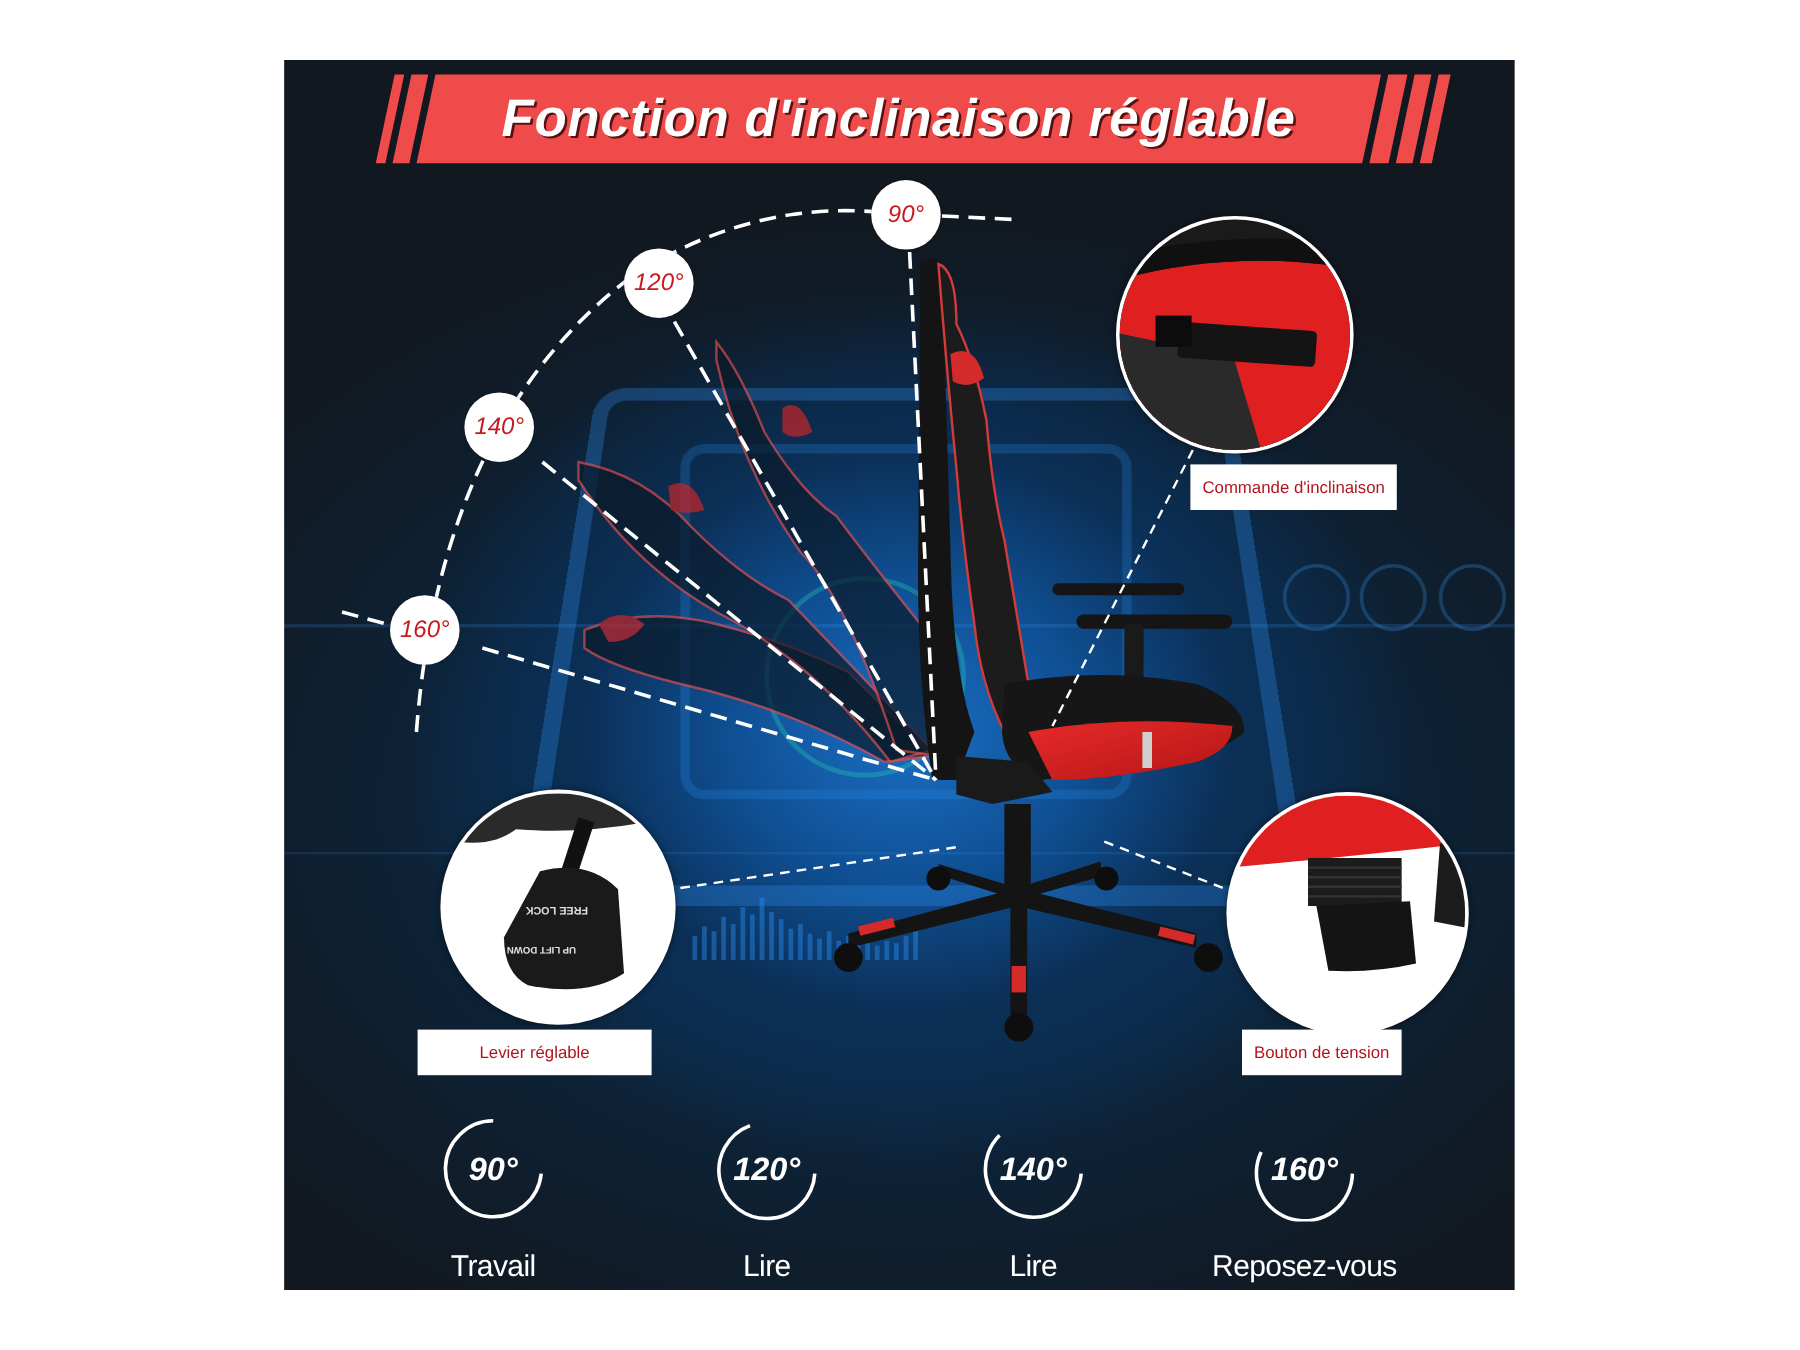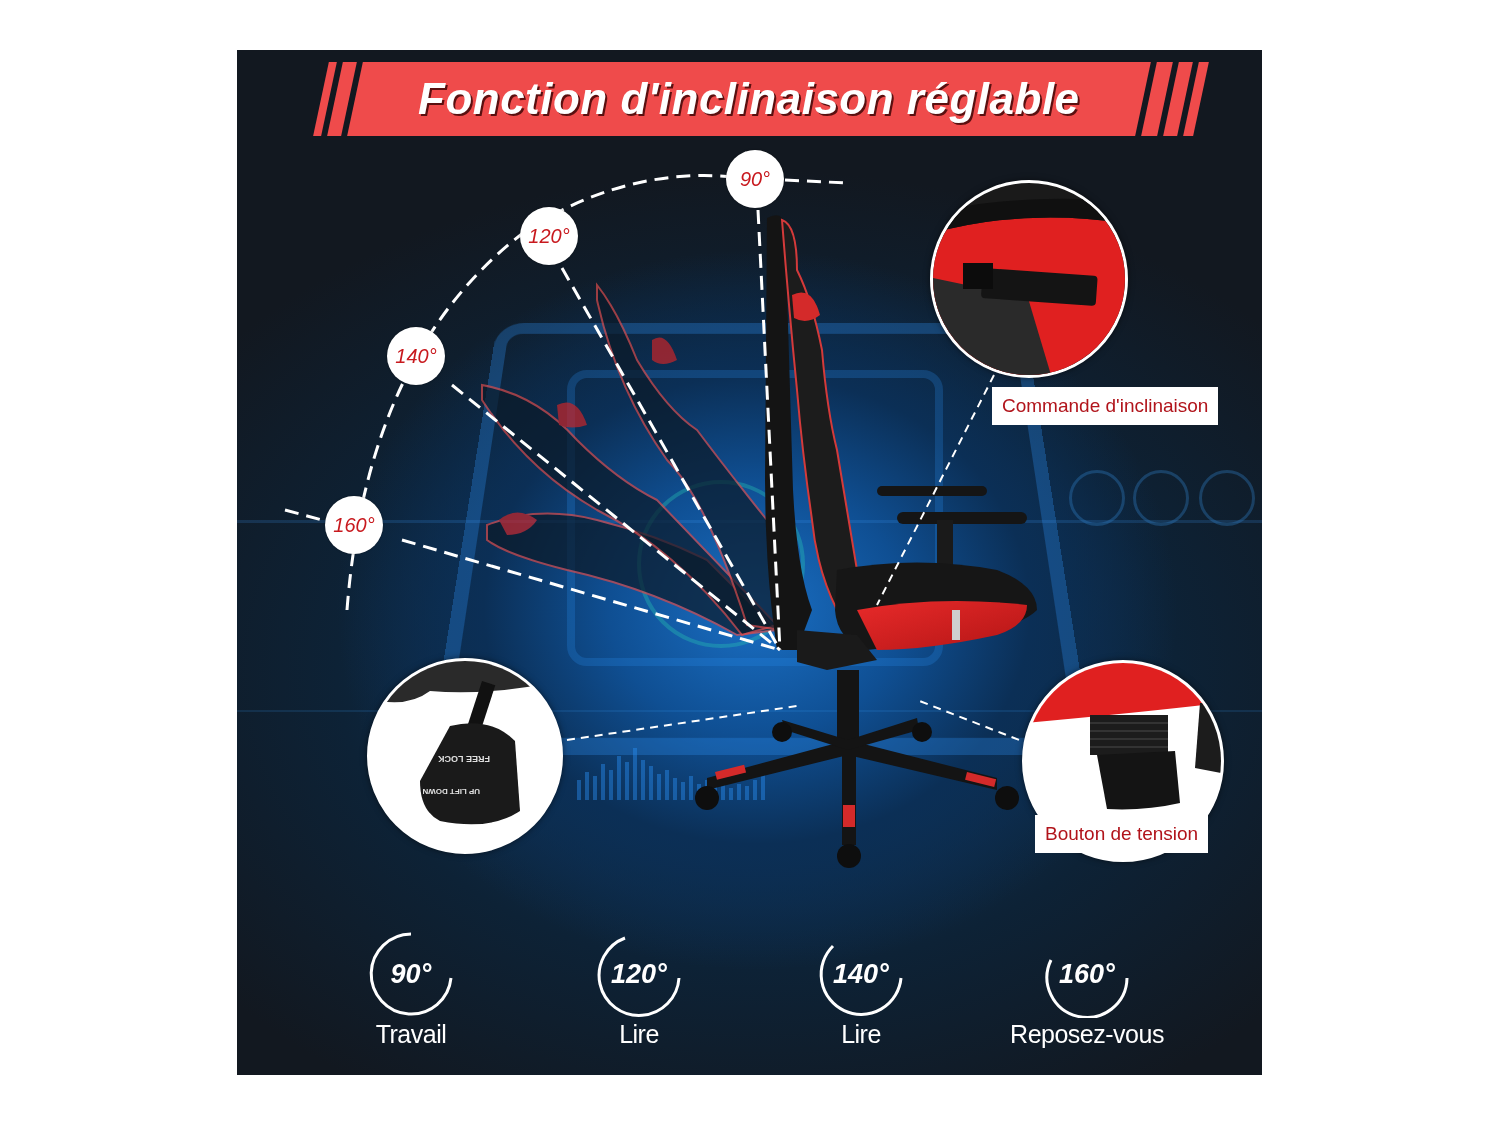--- a/index.html
+++ b/index.html
@@ -26,30 +26,30 @@
     text-shadow:2px 2px 0 #5a1010; font-family:"Liberation Sans", sans-serif; }
 
   
   .angle-bubble { position:absolute; width:58px; height:58px; border-radius:50%; background:#ffffff;
     display:flex; align-items:center; justify-content:center; color:#c8191e; font-style:italic; font-size:20px;
     box-shadow:0 0 2px rgba(0,0,0,0.4); }
   svg.overlay { position:absolute; left:0; top:0; }
 
   
   .zoom-circle { position:absolute; border-radius:50%; background:#ffffff; border:3px solid #ffffff; overflow:hidden; box-shadow:0 0 6px rgba(0,0,0,0.5); }
-  .callout-label { position:absolute; background:#ffffff; color:#b1141b; font-size:19px; padding:0 10px; height:38px; line-height:38px;
+  .callout-label { position:absolute; background:#ffffff; color:#b1141b; font-size:14px; padding:0 10px; height:38px; line-height:38px;
     white-space:nowrap; font-family:"Liberation Sans", sans-serif; }
 
   
   .mode { position:absolute; width:160px; text-align:center; }
   .mode-ring { width:88px; height:88px; margin:0 auto; position:relative; }
   .mode-ring svg { position:absolute; left:0; top:0; }
   .mode-deg { position:absolute; left:0; top:0; width:88px; height:88px; display:flex; align-items:center; justify-content:center;
     color:#ffffff; font-weight:bold; font-style:italic; font-size:27px; }
-  .mode-label { color:#ffffff; font-size:25px; margin-top:2px; letter-spacing:-0.5px; }
+  .mode-label { color:#ffffff; font-size:25px; margin-top:23px; letter-spacing:-0.5px; }
 </style>
 </head>
 <body>
 
 <div id="panel">
 
   <div class="hex" style="left:230px;top:240px;width:560px;height:420px;border-radius:30px;transform:perspective(600px) rotateX(18deg);opacity:.55"></div>
   <div class="hex" style="left:330px;top:320px;width:360px;height:280px;border-width:8px;border-radius:20px;opacity:.45"></div>
   <div class="bg-line" style="left:0;top:470px;width:1025px;height:3px;opacity:.5"></div>
   <div class="bg-line" style="left:0;top:660px;width:1025px;height:2px;opacity:.4"></div>
@@ -191,36 +191,37 @@
 
   <div class="zoom-circle" style="left:130px;top:608px;width:190px;height:190px">
     <svg width="190" height="190">
       <path d="M0 0 L190 0 L190 20 Q120 35 60 30 Q40 45 10 40 L0 40 Z" fill="#2a2a2a"></path>
       <rect x="112" y="20" width="14" height="60" fill="#111" transform="rotate(18 112 20)"></rect>
       <path d="M80 65 Q120 55 145 80 L150 150 Q120 170 70 160 Q50 150 50 120 Z" fill="#1a1a1a"></path>
       <text x="80" y="95" fill="#e0e0e0" font-size="9" font-weight="bold" transform="rotate(180 100 95)" font-family="Liberation Sans, sans-serif">FREE  LOCK</text>
       <text x="80" y="128" fill="#e0e0e0" font-size="8" font-weight="bold" transform="rotate(180 95 128)" font-family="Liberation Sans, sans-serif">UP LIFT DOWN</text>
     </svg>
   </div>
+  <div class="callout-label" style="left:111px;top:808px;width:195px;text-align:center;padding:0">Levier réglable</div>
 
   <div class="zoom-circle" style="left:785px;top:610px;width:196px;height:196px">
     <svg width="196" height="196">
       <path d="M0 0 L196 0 L196 40 Q110 50 0 60 Z" fill="#e02020"></path>
       <rect x="65" y="52" width="78" height="40" fill="#1c1c1c"></rect>
       <g stroke="#333" stroke-width="2">
           <line x1="65" y1="60" x2="143" y2="60"></line>
           <line x1="65" y1="68" x2="143" y2="68"></line>
           <line x1="65" y1="76" x2="143" y2="76"></line>
           <line x1="65" y1="84" x2="143" y2="84"></line>
         </g>
       <path d="M72 92 L150 88 L155 140 Q120 148 82 146 Z" fill="#141414"></path>
       <path d="M175 40 L196 40 L196 110 L170 105 Z" fill="#1c1c1c"></path>
     </svg>
   </div>
-  <div class="callout-label" style="left:798px;top:765px">Bouton de tension</div>
+  <div class="callout-label" style="left:798px;top:808px">Bouton de tension</div>
 
   <div class="mode" style="left:94px;top:880px">
     <div class="mode-ring">
       <svg width="88" height="88">
           <path d="M44 4 A40 40 0 1 0 84 48" fill="none" stroke="#fff" stroke-width="3"></path>
         </svg>
       <div class="mode-deg">90°</div>
     </div>
     <div class="mode-label">Travail</div>
   </div>

